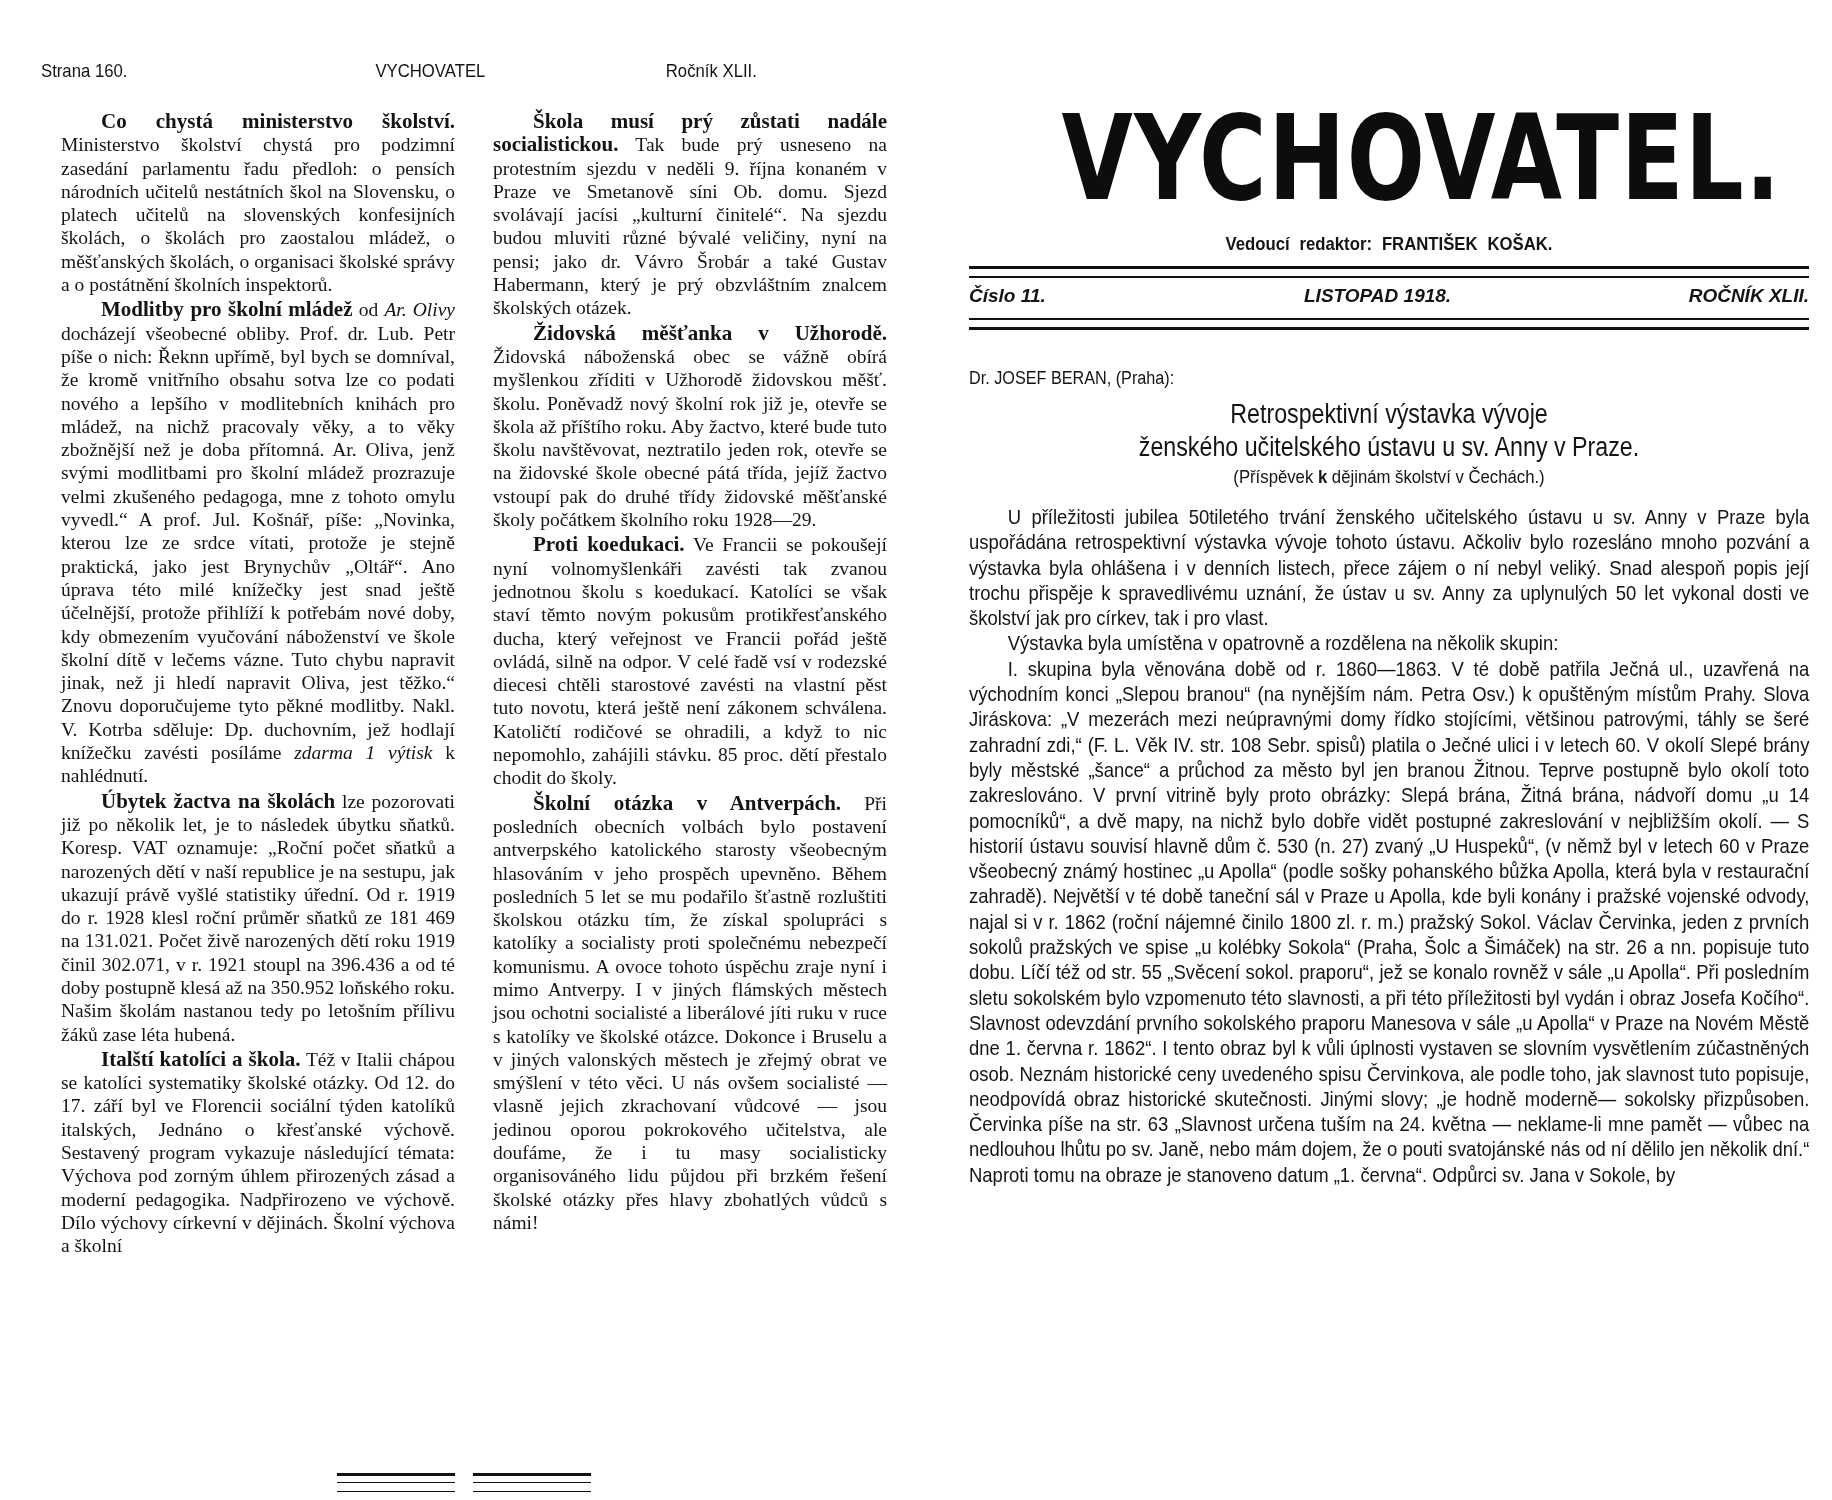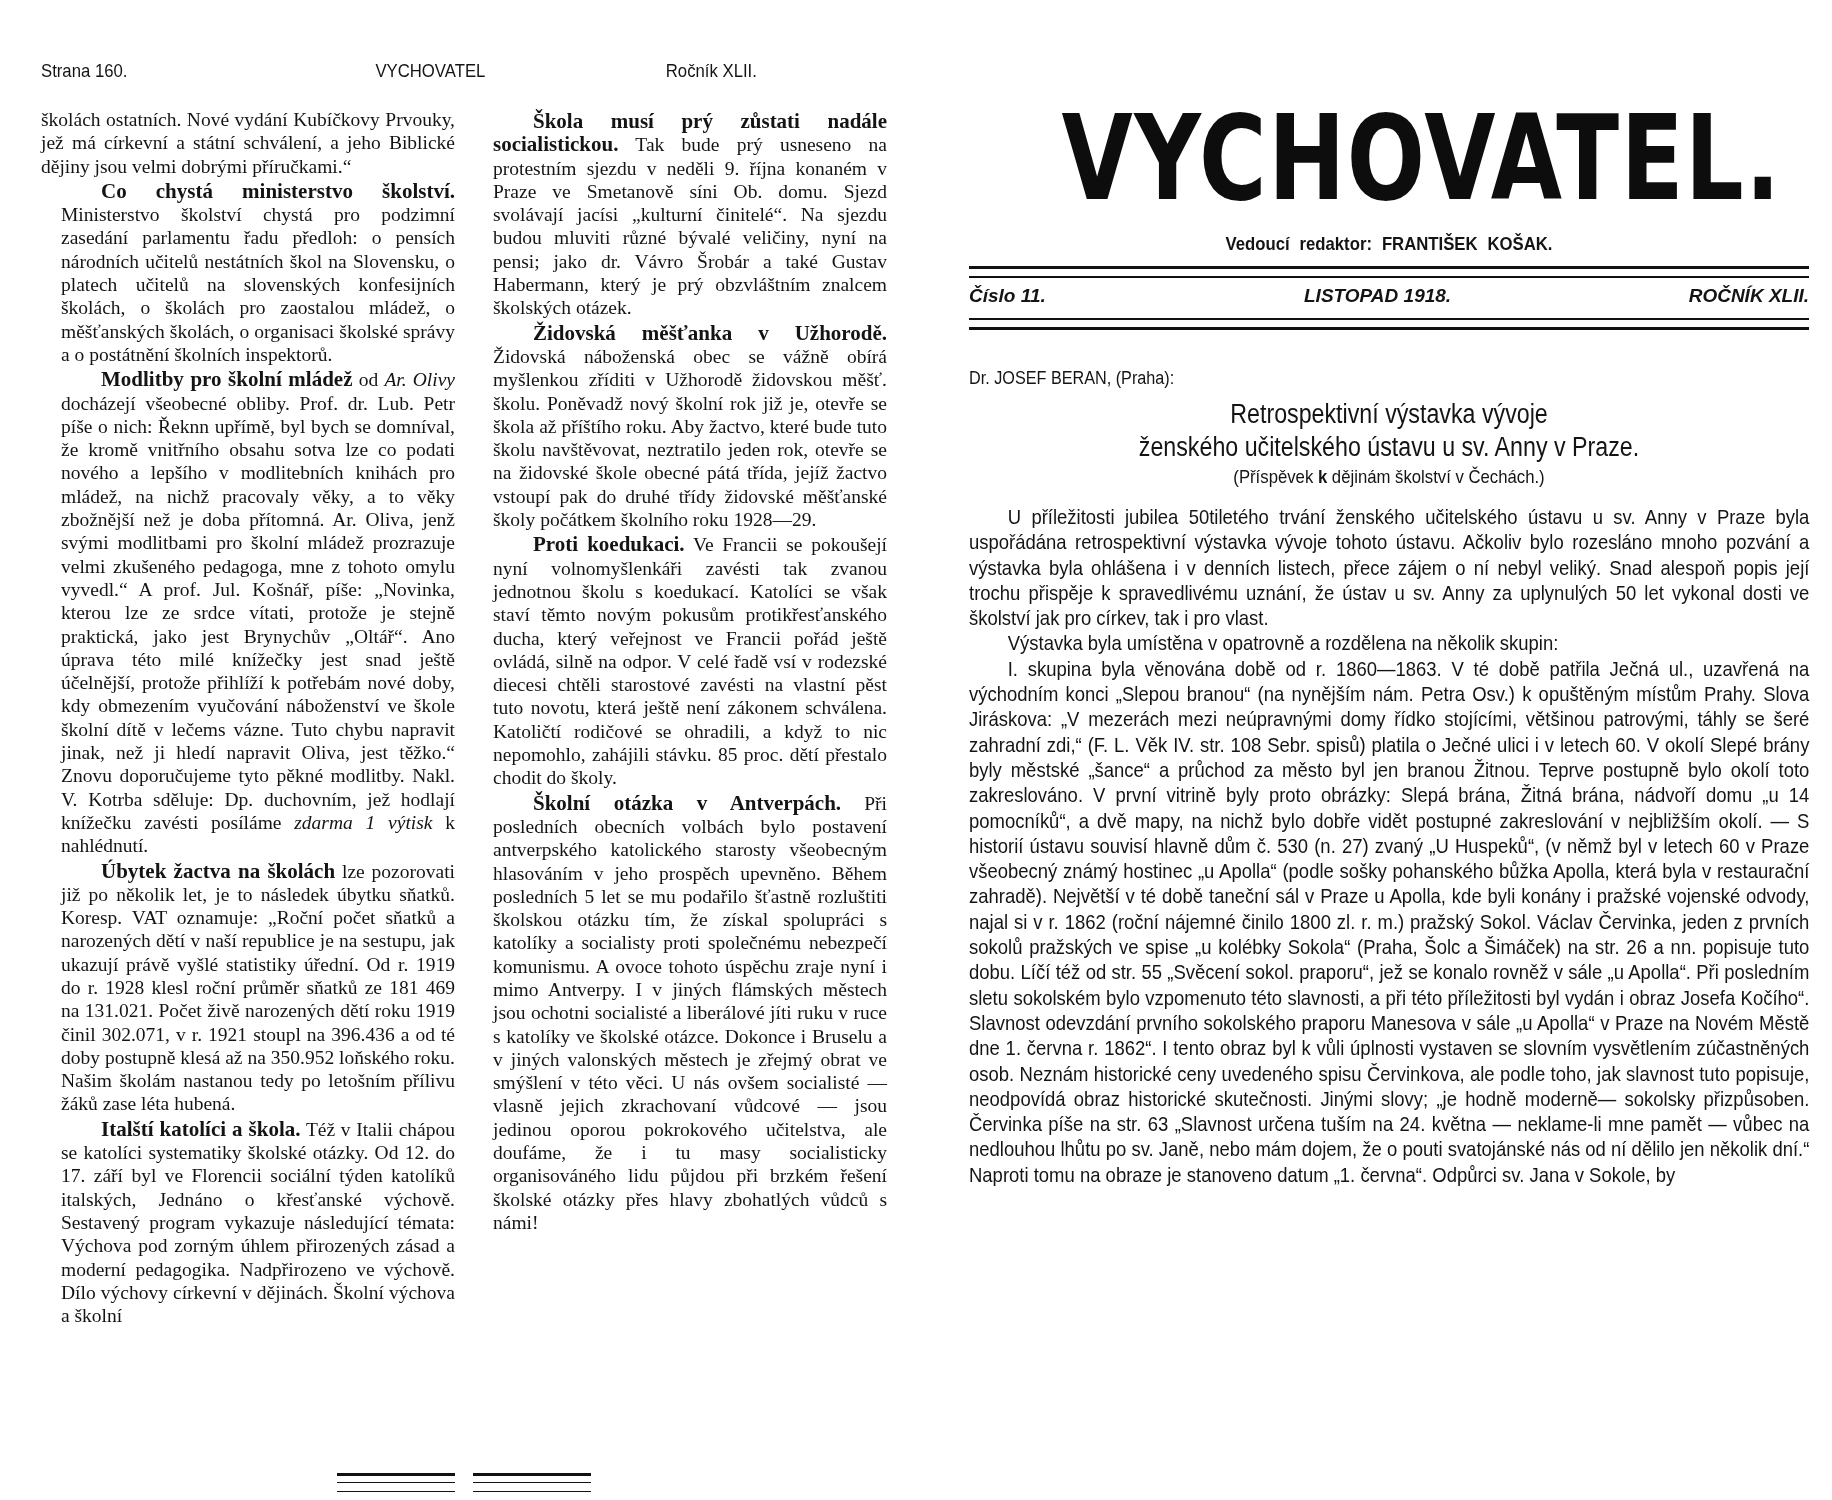--- a/index.html
+++ b/index.html
@@ -64,21 +64,20 @@
 <body>
 
 <div class="page-left">
   <div class="run-head">
     <span class="rh-left">Strana 160.</span>
     <span class="rh-center">VYCHOVATEL</span>
     <span class="rh-right">Ročník XLII.</span>
   </div>
 
   <div class="col col-1">
-    <p>školách ostatních. Nové vydání Kubíčkovy Prvouky, jež má církevní a státní schválení, a jeho Biblické dějiny jsou velmi dobrými příručkami.“</p>
     <p class="sec"><b class="h">Co chystá ministerstvo školství.</b> <span>Ministerstvo školství chystá pro podzimní zasedání parlamentu řadu předloh: o pensích národních učitelů nestátních škol na Slovensku, o platech učitelů na slovenských konfesijních školách, o školách pro zaostalou mládež, o měšťanských školách, o organisaci školské správy a o postátnění školních inspektorů.</span></p>
     <p class="sec"><b class="h">Modlitby pro školní mládež</b> <span>od</span> <i>Ar. Olivy</i> <span>docházejí všeobecné obliby. Prof. dr. Lub. Petr píše o nich: Řeknn upřímě, byl bych se domníval, že kromě vnitřního obsahu sotva lze co podati nového a lepšího v modlitebních knihách pro mládež, na nichž pracovaly věky, a to věky zbožnější než je doba přítomná. Ar. Oliva, jenž svými modlitbami pro školní mládež prozrazuje velmi zkušeného pedagoga, mne z tohoto omylu vyvedl.“ A prof. Jul. Košnář, píše: „Novinka, kterou lze ze srdce vítati, protože je stejně praktická, jako jest Brynychův „Oltář“. Ano úprava této milé knížečky jest snad ještě účelnější, protože přihlíží k potřebám nové doby, kdy obmezením vyučování náboženství ve škole školní dítě v lečems vázne. Tuto chybu napravit jinak, než ji hledí napravit Oliva, jest těžko.“ Znovu doporučujeme tyto pěkné modlitby. Nakl. V. Kotrba sděluje: Dp. duchovním, jež hodlají knížečku zavésti posíláme</span> <i>zdarma 1 výtisk</i> <span>k nahlédnutí.</span></p>
     <p class="sec"><b class="h">Úbytek žactva na školách</b> <span>lze pozorovati již po několik let, je to následek úbytku sňatků. Koresp. VAT oznamuje: „Roční počet sňatků a narozených dětí v naší republice je na sestupu, jak ukazují právě vyšlé statistiky úřední. Od r. 1919 do r. 1928 klesl roční průměr sňatků ze 181 469 na 131.021. Počet živě narozených dětí roku 1919 činil 302.071, v r. 1921 stoupl na 396.436 a od té doby postupně klesá až na 350.952 loňského roku. Našim školám nastanou tedy po letošním přílivu žáků zase léta hubená.</span></p>
     <p class="sec"><b class="h">Italští katolíci a škola.</b> <span>Též v Italii chápou se katolíci systematiky školské otázky. Od 12. do 17. září byl ve Florencii sociální týden katolíků italských, Jednáno o křesťanské výchově. Sestavený program vykazuje následující témata: Výchova pod zorným úhlem přirozených zásad a moderní pedagogika. Nadpřirozeno ve výchově. Dílo výchovy církevní v dějinách. Školní výchova a školní</span></p>
   </div>
 
   <div class="col col-2">
     <p class="sec"><b class="h">Škola musí prý zůstati nadále socialistickou.</b> <span>Tak bude prý usneseno na protestním sjezdu v neděli 9. října konaném v Praze ve Smetanově síni Ob. domu. Sjezd svolávají jacísi „kulturní činitelé“. Na sjezdu budou mluviti různé bývalé veličiny, nyní na pensi; jako dr. Vávro Šrobár a také Gustav Habermann, který je prý obzvláštním znalcem školských otázek.</span></p>
     <p class="sec"><b class="h">Židovská měšťanka v Užhorodě.</b> <span>Židovská náboženská obec se vážně obírá myšlenkou zříditi v Užhorodě židovskou měšť. školu. Poněvadž nový školní rok již je, otevře se škola až příštího roku. Aby žactvo, které bude tuto školu navštěvovat, neztratilo jeden rok, otevře se na židovské škole obecné pátá třída, jejíž žactvo vstoupí pak do druhé třídy židovské měšťanské školy počátkem školního roku 1928—29.</span></p>
     <p class="sec"><b class="h">Proti koedukaci.</b> <span>Ve Francii se pokoušejí nyní volnomyšlenkáři zavésti tak zvanou jednotnou školu s koedukací. Katolíci se však staví těmto novým pokusům protikřesťanského ducha, který veřejnost ve Francii pořád ještě ovládá, silně na odpor. V celé řadě vsí v rodezské diecesi chtěli starostové zavésti na vlastní pěst tuto novotu, která ještě není zákonem schválena. Katoličtí rodičové se ohradili, a když to nic nepomohlo, zahájili stávku. 85 proc. dětí přestalo chodit do školy.</span></p>

